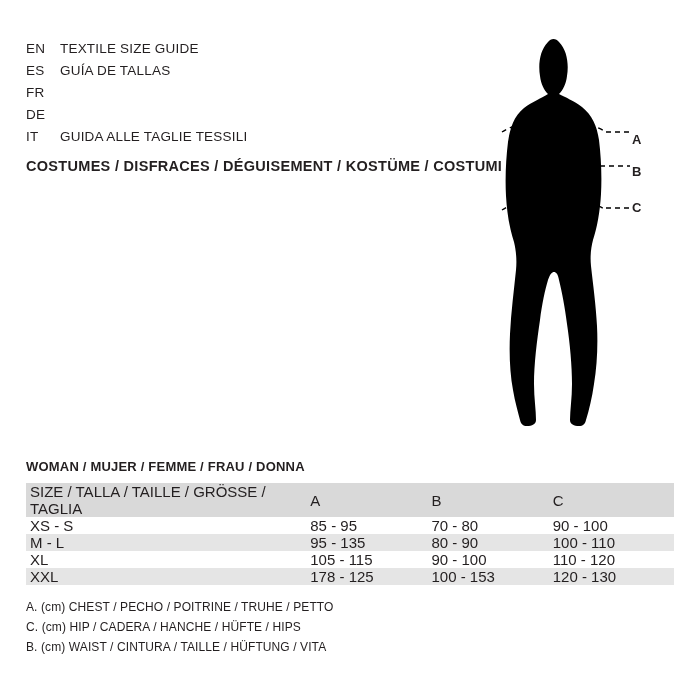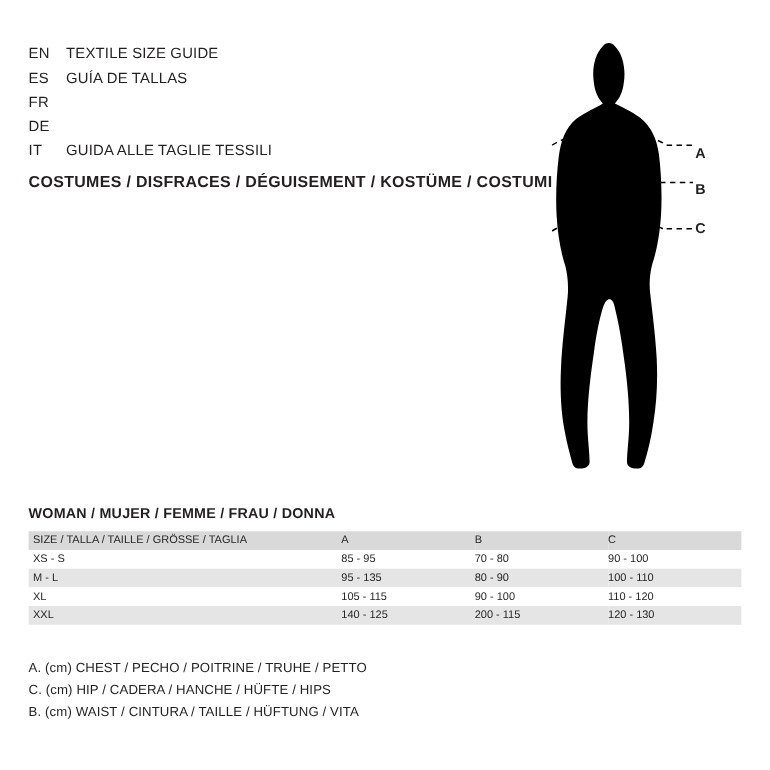--- a/index.html
+++ b/index.html
@@ -88,21 +88,21 @@
     font-size: 13px;
     font-weight: bold;
     letter-spacing: 0.2px;
   }
   table.size-table {
     position: absolute;
     left: 26px;
     top: 483px;
     width: 648px;
     border-collapse: collapse;
-    font-size: 10px;
+    font-size: 15px;
   }
   table.size-table th,
   table.size-table td {
     padding: 0;
     height: 17px;
     text-align: left;
     font-weight: normal;
     vertical-align: middle;
   }
   table.size-table thead th {
@@ -249,22 +249,22 @@
         <td>100 - 110</td>
       </tr>
       <tr class="odd">
         <td class="cell-pad">XL</td>
         <td>105 - 115</td>
         <td>90 - 100</td>
         <td>110 - 120</td>
       </tr>
       <tr class="even">
         <td class="cell-pad">XXL</td>
-        <td>140 - 125</td>
-        <td>200 - 115</td>
+        <td>178 - 125</td>
+        <td>100 - 153</td>
         <td>120 - 130</td>
       </tr>
     </tbody>
   </table>
 
   <div class="legend">
     <div class="legend-row">A. (cm) CHEST / PECHO / POITRINE / TRUHE / PETTO</div>
     <div class="legend-row">C. (cm) HIP / CADERA / HANCHE / HÜFTE / HIPS</div>
     <div class="legend-row">B. (cm) WAIST / CINTURA / TAILLE / HÜFTUNG / VITA</div>
   </div>

